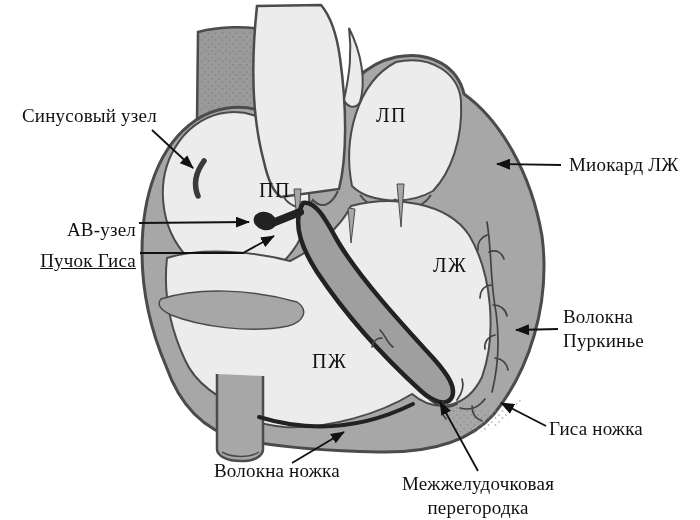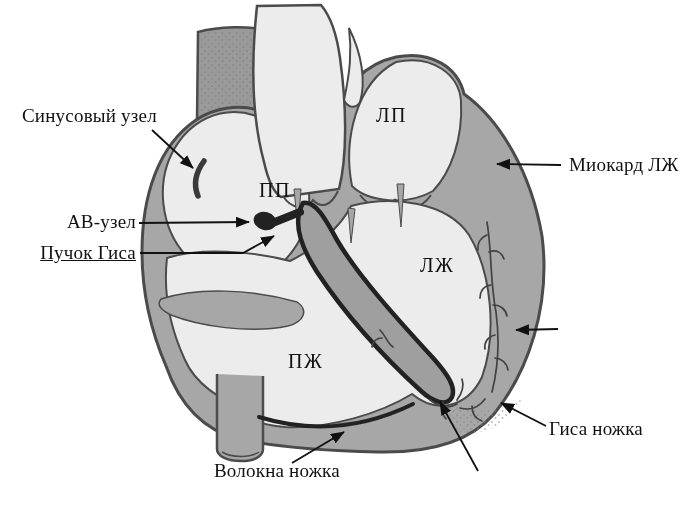--- a/index.html
+++ b/index.html
@@ -15,21 +15,21 @@
   html,body{margin:0;padding:0;background:var(--background);}
   .stage{
     position:relative;width:700px;height:520px;background:var(--background);
     font-family:"Liberation Serif","DejaVu Serif",serif;overflow:hidden;
   }
   .stage svg{position:absolute;left:0;top:0;}
   .lbl{
     position:absolute;color:var(--label-text);font-size:19px;line-height:1.26;
     white-space:pre-line;letter-spacing:.2px;
   }
-  .lbl.right{text-align:right;}
+  .lbl.right{text-align:right;margin-top:8px;}
   .lbl.center{text-align:center;}
   .chamber-lbl{font-size:20px;letter-spacing:1.5px;}
   
   .f-myo{fill:var(--myocardium);}
   .f-cham{fill:var(--chamber);}
   .f-ves{fill:var(--vessel-dark);}
   .f-sep{fill:var(--septum-fill);}
   .f-cond{fill:var(--conduction);}
   .s-out{stroke:var(--outline);}
   .s-cond{stroke:var(--conduction);}
@@ -139,25 +139,29 @@
   <div class="lbl" style="left:22px;top:104px;">Синусовый узел</div>
 
   <div class="lbl right" style="left:20px;top:210px;width:116px;">АВ-узел</div>
 
   <div class="lbl right" style="left:16px;top:241px;width:120px;text-decoration:underline;">Пучок Гиса</div>
 
   <div class="lbl chamber-lbl" style="left:219px;top:178px;margin-left:40px;">ПП</div>
 
   <div class="lbl chamber-lbl" style="left:376px;top:103px;">ЛП</div>
 
-  <div class="lbl chamber-lbl" style="left:420px;top:253px;">ЛЖ</div>
+  <div class="lbl chamber-lbl" style="left:433px;top:253px;">ЛЖ</div>
 
-  <div class="lbl chamber-lbl" style="left:288px;top:349px;">ПЖ</div>
+  <div class="lbl chamber-lbl" style="left:312px;top:349px;">ПЖ</div>
 
   <div class="lbl" style="left:569px;top:153px;">Миокард ЛЖ</div>
 
+  <div class="lbl" style="left:563px;top:305px;">Волокна
+Пуркинье</div>
 
   <div class="lbl" style="left:549px;top:417px;">Гиса ножка</div>
 
   <div class="lbl" style="left:214px;top:459px;">Волокна ножка</div>
 
+  <div class="lbl center" style="left:368px;top:472px;width:220px;">Межжелудочковая
+перегородка</div>
 
 </div>
 
 </body></html>

